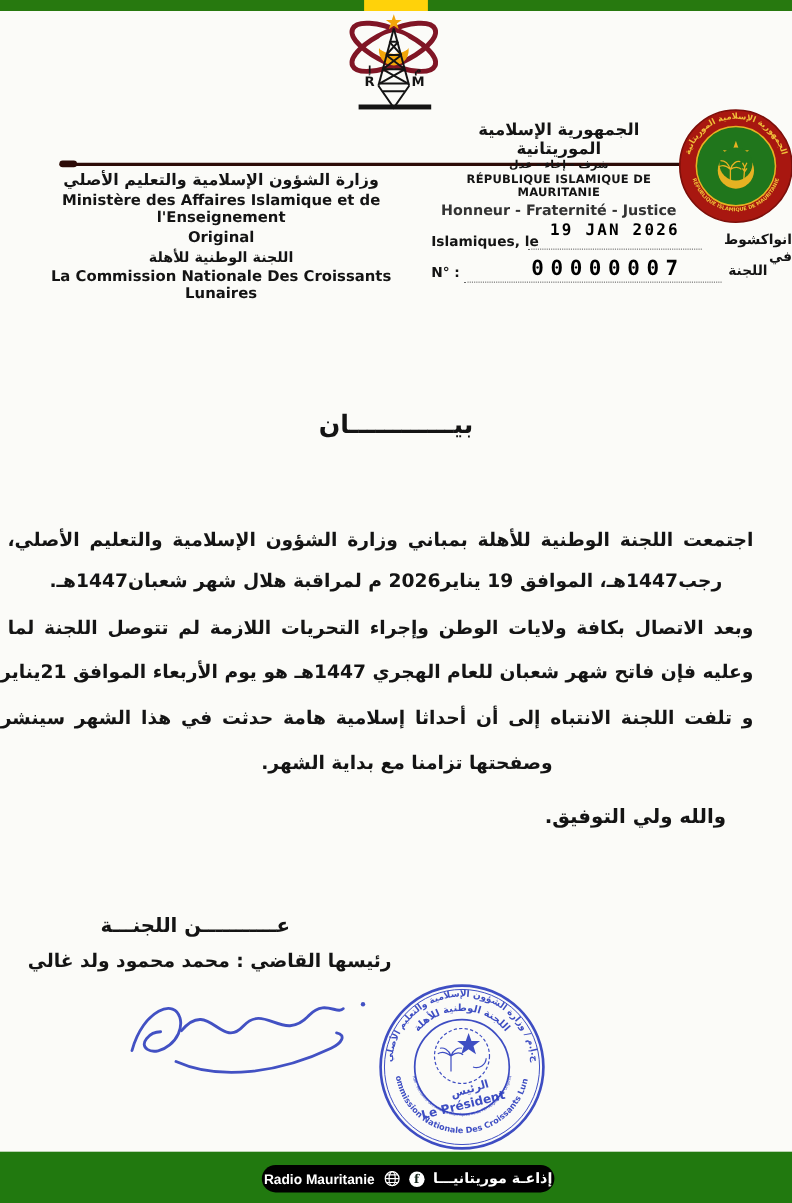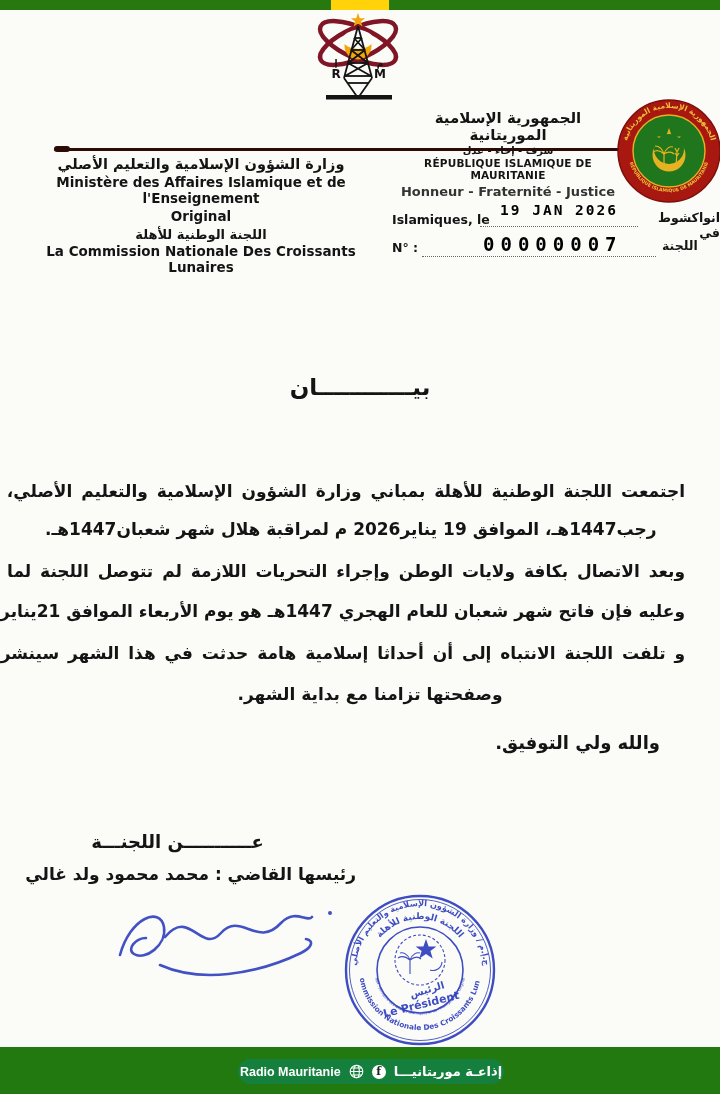--- a/index.html
+++ b/index.html
@@ -33,21 +33,21 @@
   .doc-title{position:absolute;top:374px;left:0;width:720px;text-align:center;font-weight:bold;font-size:23px;}
   
   .bline{position:absolute;direction:rtl;font-weight:bold;font-size:17px;white-space:nowrap;color:#141414;}
   .bline.right{left:50px;width:635px;text-align:right;word-spacing:3px;}
   .bline.center{left:45px;width:640px;text-align:left;}
   
   .on-behalf{position:absolute;top:831px;left:60px;width:235px;text-align:center;direction:rtl;font-weight:bold;font-size:18px;}
   .president{position:absolute;top:864px;left:36px;width:320px;text-align:left;direction:rtl;font-weight:bold;font-size:17px;white-space:nowrap;}
   
   .footer{position:absolute;top:1047px;left:0;width:720px;height:47px;background:#21790f;}
-  .pill{position:absolute;top:1059px;left:238px;width:266px;height:25px;background:#15803d;border-radius:13px;
+  .pill{position:absolute;top:1059px;left:238px;width:266px;height:25px;background:#000000;border-radius:13px;
         display:flex;align-items:center;justify-content:center;gap:8px;color:#fff;}
   .pill .fr{font-weight:bold;font-size:12.5px;font-family:"Liberation Sans",sans-serif;}
   .pill .ar{font-weight:bold;font-size:13px;direction:rtl;}
   .fb-circle{width:14px;height:14px;border-radius:50%;background:#fff;color:#15261b;
              font-family:"DejaVu Serif",serif;font-weight:bold;font-size:11px;line-height:14px;
              text-align:center;display:inline-block;}
   svg text{font-family:"DejaVu Sans",sans-serif;}
 </style>
 </head>
 <body>

